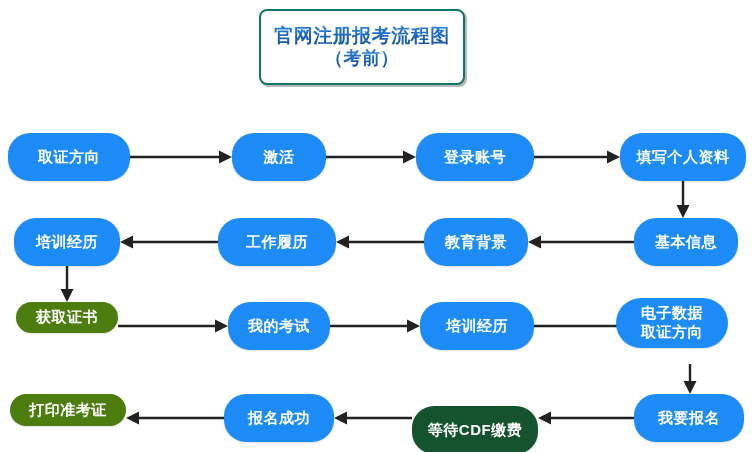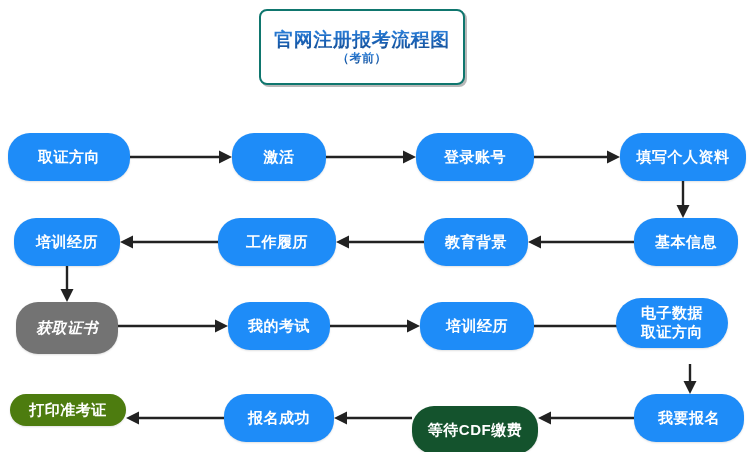--- a/index.html
+++ b/index.html
@@ -41,21 +41,21 @@
     letter-spacing: 0.5px;
     text-align: center;
     color: #1f6fc4;
     background: linear-gradient(180deg, #2f86e0 0%, #1a63b8 55%, #174f93 100%);
     -webkit-background-clip: text;
     background-clip: text;
     -webkit-text-fill-color: transparent;
     white-space: nowrap;
   }
   .title-line.sub {
-    font-size: 12px;
+    font-size: 18px;
   }
   
   .node {
     position: absolute;
     box-sizing: border-box;
     background: #1e8cf8;
     border-radius: 22px;
     display: flex;
     align-items: center;
     justify-content: center;
@@ -186,21 +186,21 @@
 
   <div id="node-layer">
       <div class="node" style="left: 8px; top: 133px; width: 122px; height: 48px; background: rgb(30, 140, 248); color: rgb(255, 255, 255);"><span>取证方向</span></div>
       <div class="node" style="left: 232px; top: 133px; width: 94px; height: 48px; background: rgb(30, 140, 248); color: rgb(255, 255, 255);"><span>激活</span></div>
       <div class="node" style="left: 416px; top: 133px; width: 118px; height: 48px; background: rgb(30, 140, 248); color: rgb(255, 255, 255);"><span>登录账号</span></div>
       <div class="node" style="left: 620px; top: 133px; width: 126px; height: 48px; background: rgb(30, 140, 248); color: rgb(255, 255, 255);"><span>填写个人资料</span></div>
       <div class="node" style="left: 14px; top: 218px; width: 106px; height: 48px; background: rgb(30, 140, 248); color: rgb(255, 255, 255);"><span>培训经历</span></div>
       <div class="node" style="left: 218px; top: 218px; width: 118px; height: 48px; background: rgb(30, 140, 248); color: rgb(255, 255, 255);"><span>工作履历</span></div>
       <div class="node" style="left: 424px; top: 218px; width: 104px; height: 48px; background: rgb(30, 140, 248); color: rgb(255, 255, 255);"><span>教育背景</span></div>
       <div class="node" style="left: 634px; top: 218px; width: 104px; height: 48px; background: rgb(30, 140, 248); color: rgb(255, 255, 255);"><span>基本信息</span></div>
-      <div class="node" style="left: 16px; top: 302px; width: 102px; height: 52px; background: #737373; color: rgb(255, 255, 255); font-style: italic;"><span>获取证书</span></div>
+      <div class="node" style="left: 16px; top: 302px; width: 102px; height: 31px; background: #4d7c0f; color: rgb(255, 255, 255);"><span>获取证书</span></div>
       <div class="node" style="left: 228px; top: 302px; width: 102px; height: 48px; background: rgb(30, 140, 248); color: rgb(255, 255, 255);"><span>我的考试</span></div>
       <div class="node" style="left: 420px; top: 302px; width: 114px; height: 48px; background: rgb(30, 140, 248); color: rgb(255, 255, 255);"><span>培训经历</span></div>
       <div class="node tall" style="left: 616px; top: 298px; width: 112px; height: 50px; background: rgb(30, 140, 248); color: rgb(255, 255, 255);"><span>电子数据
 取证方向</span></div>
       <div class="node" style="left: 10px; top: 394px; width: 116px; height: 32px; background: #4d7c0f; color: rgb(255, 255, 255);"><span>打印准考证</span></div>
       <div class="node" style="left: 224px; top: 394px; width: 110px; height: 48px; background: rgb(30, 140, 248); color: rgb(255, 255, 255);"><span>报名成功</span></div>
       <div class="node" style="left: 412px; top: 406px; width: 126px; height: 48px; background: #14532d; color: rgb(255, 255, 255); justify-content: center;"><span>等待CDF缴费</span></div>
       <div class="node" style="left: 634px; top: 394px; width: 110px; height: 48px; background: rgb(30, 140, 248); color: rgb(255, 255, 255); justify-content: center;"><span>我要报名</span></div>
     </div>
 

